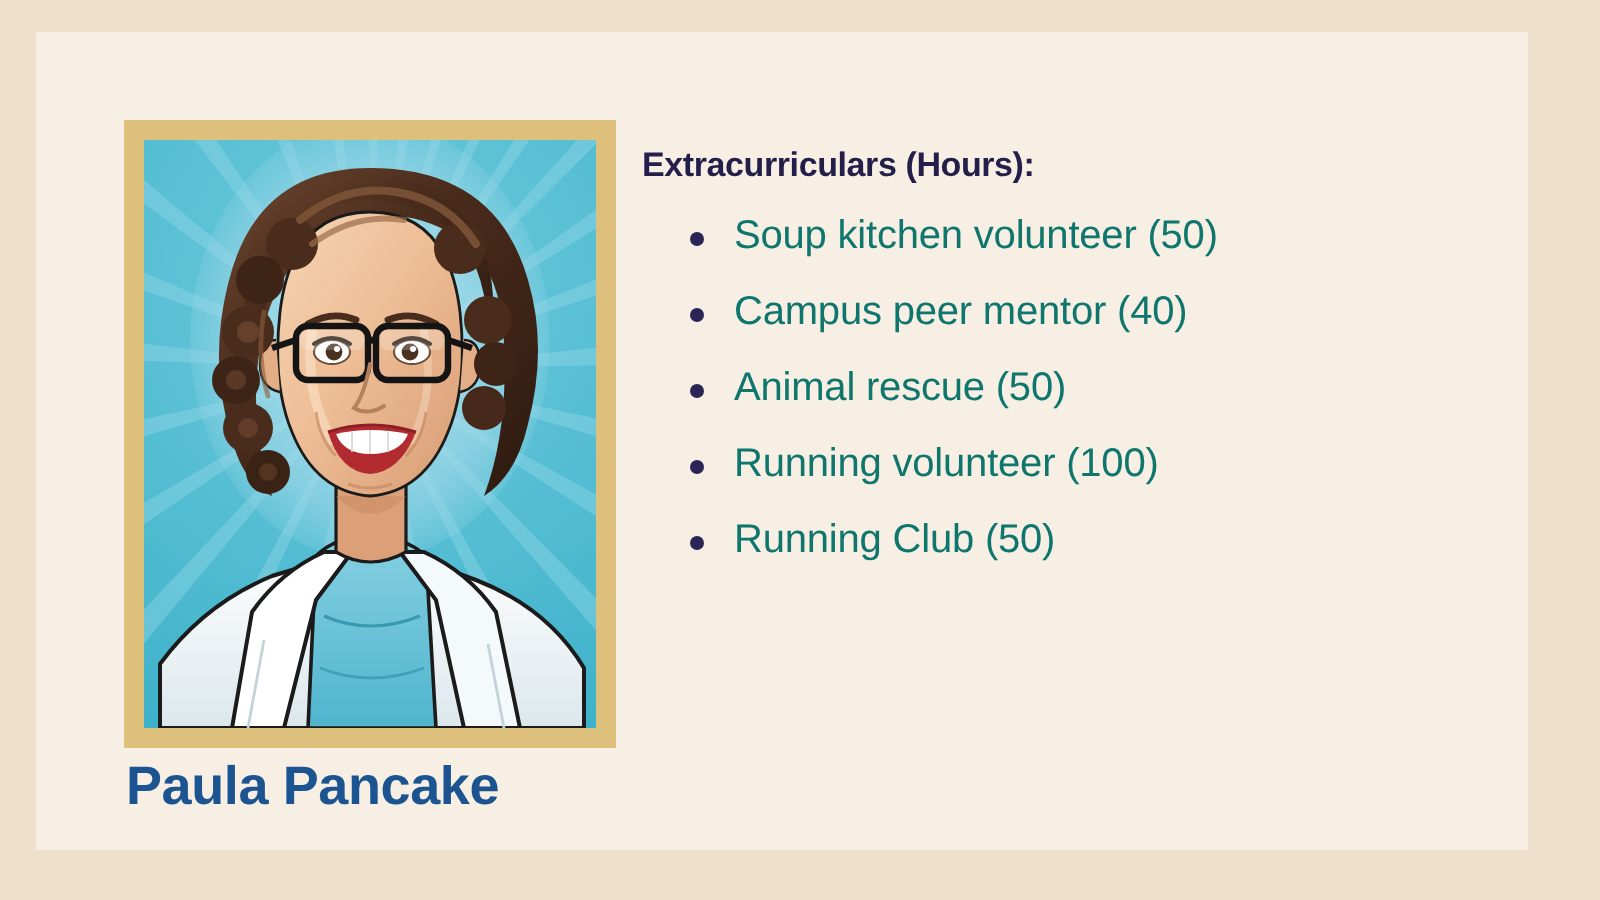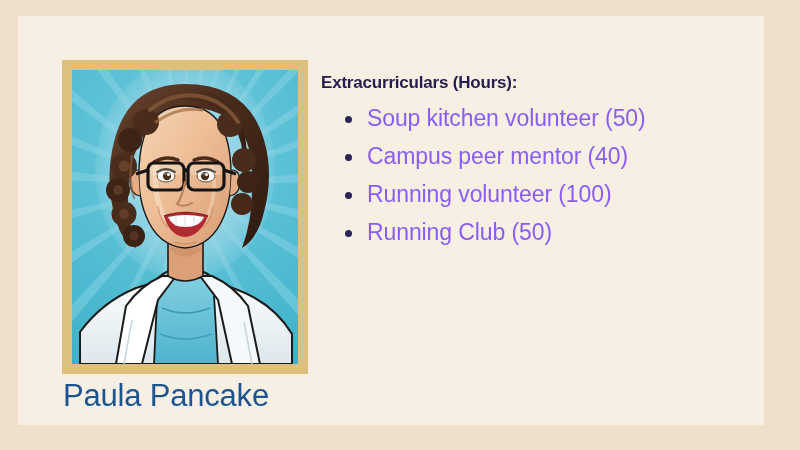--- a/index.html
+++ b/index.html
@@ -58,22 +58,22 @@
                 rgba(160,216,232,.60) 55%,
                 rgba(120,200,220,0) 78%);
   }
   .figure { position:absolute; left:0; top:0; width:100%; height:100%; }
 
   
   #name {
     position:absolute;
     left:45px; top:362px;
     width:260px;
-    font-size:31px;
-    font-weight:normal;
+    font-size:27px;
+    font-weight:bold;
     color:#1B5490;
     letter-spacing:-.2px;
     white-space:nowrap;
   }
 
   
   #content {
     position:absolute;
     left:303px; top:57px;
     width:430px;
@@ -81,22 +81,22 @@
   #heading {
     font-size:17px;
     font-weight:bold;
     color:#231E4A;
     letter-spacing:-.2px;
     margin-bottom:6px;
   }
   #bullets { list-style:none; padding-left:22px; }
   #bullets li {
     position:relative;
-    font-size:23px;
-    color:#8b5cf6;
+    font-size:20px;
+    color:#0f766e;
     line-height:38px;
     padding-left:24px;
     letter-spacing:-.1px;
   }
   #bullets li::before {
     content:"";
     position:absolute;
     left:2px; top:17px;
     width:7px; height:7px;
     border-radius:50%;
@@ -266,19 +266,20 @@
       </div>
     </div>
 
     <div id="name">Paula Pancake</div>
 
     <div id="content">
       <div id="heading">Extracurriculars (Hours):</div>
       <ul id="bullets">
         <li>Soup kitchen volunteer (50)</li>
         <li>Campus peer mentor (40)</li>
+        <li>Animal rescue (50)</li>
         <li>Running volunteer (100)</li>
         <li>Running Club (50)</li>
       </ul>
     </div>
 
   </div>
 </div>
 
 </body></html>

